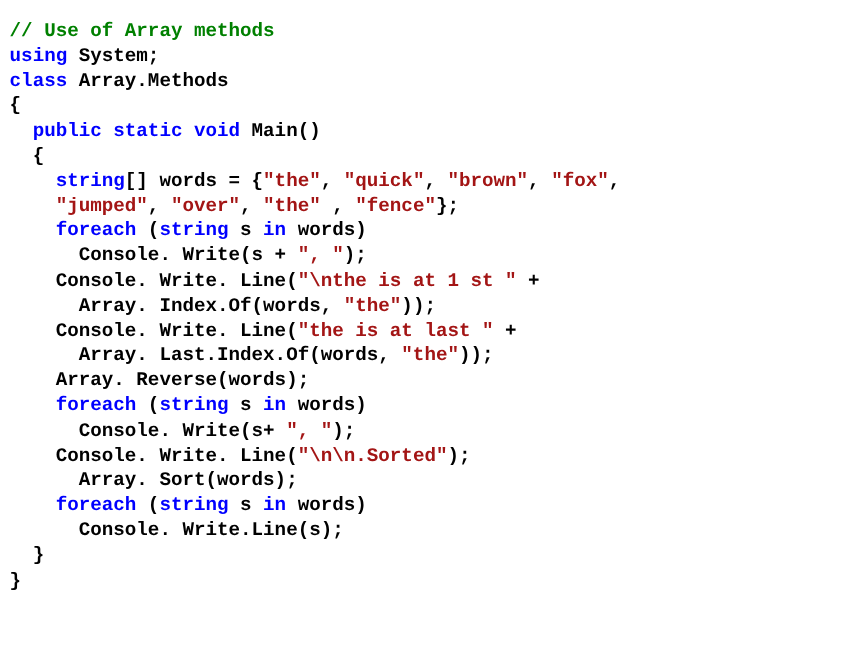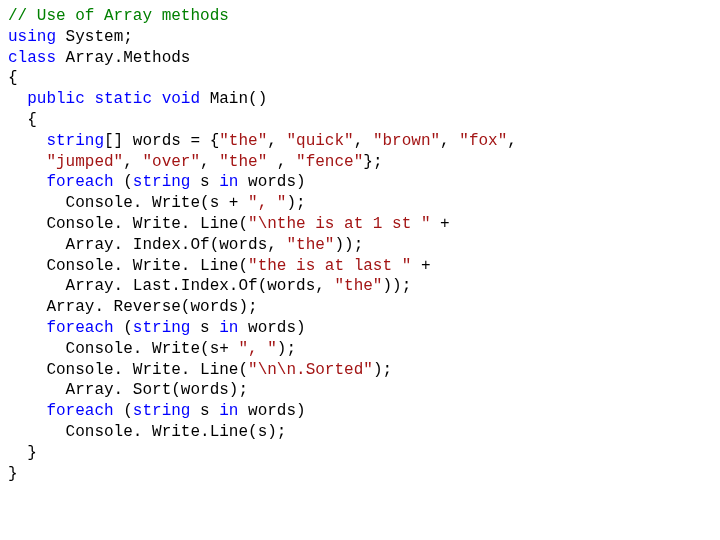--- a/index.html
+++ b/index.html
@@ -5,24 +5,24 @@
   html, body {
     margin: 0;
     padding: 0;
     width: 720px;
     height: 540px;
     background: #ffffff;
     overflow: hidden;
   }
   pre.code {
     margin: 0;
-    padding: 6px 8px;
+    padding: 16px 8px;
     font-family: "Courier New", Courier, monospace;
     font-size: 16px;
-    font-weight: normal;
+    font-weight: bold;
     line-height: 1.30;
     white-space: pre;
   }
   .comment { color: #008000; }
   .keyword { color: #0000ff; }
   .plain   { color: #000000; }
   .string  { color: #a31515; }
 </style>
 </head>
 <body>

